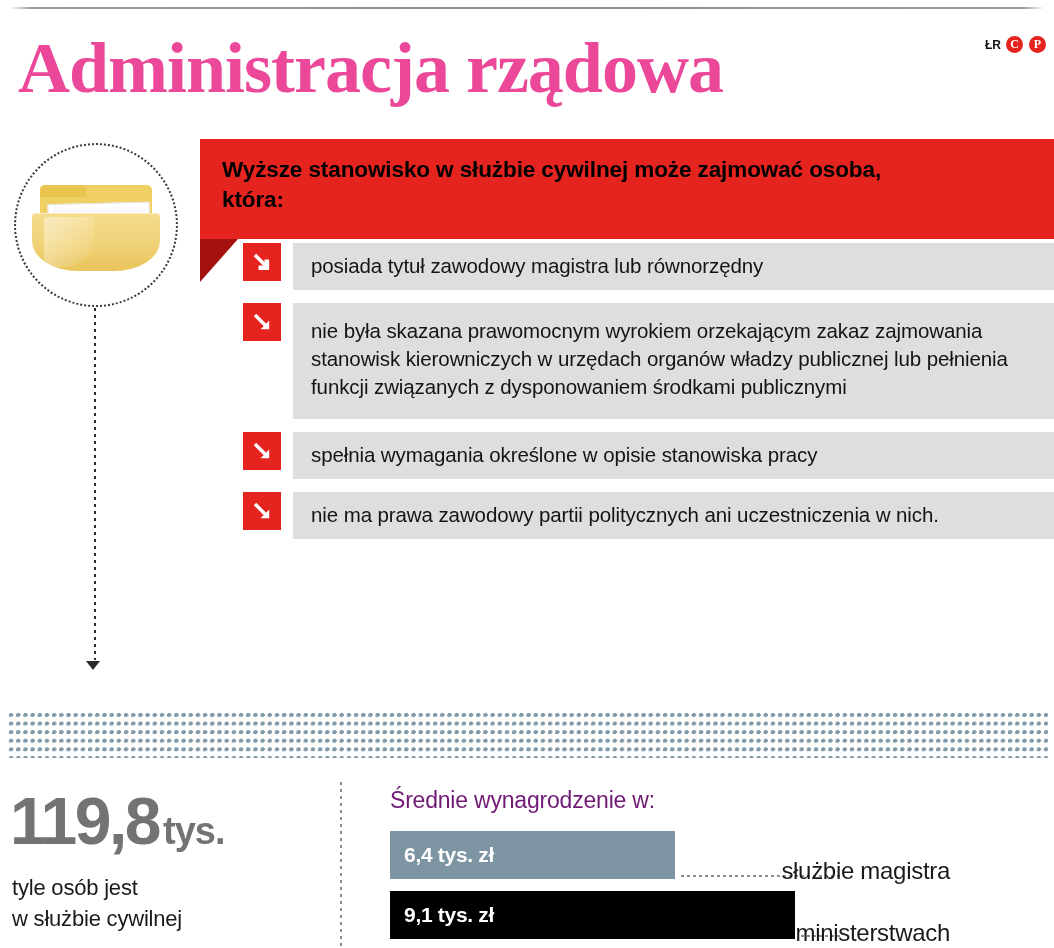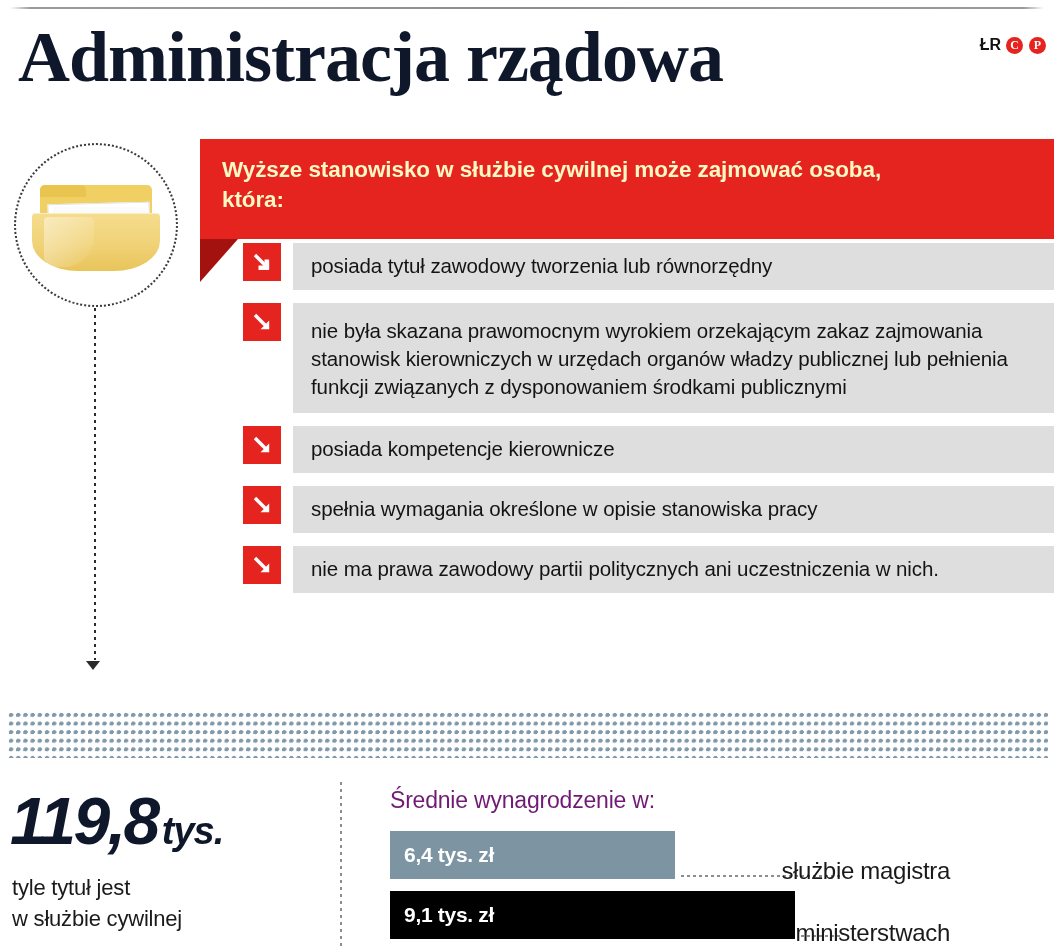--- a/index.html
+++ b/index.html
@@ -43,21 +43,21 @@
   
   .corner-marks {
     position: absolute;
     right: 8px;
     top: 36px;
     display: flex;
     align-items: center;
     gap: 5px;
   }
   .corner-initials {
-    font-size: 16px;
+    font-size: 12px;
     font-weight: 700;
     color: #111;
     letter-spacing: 0px;
   }
   .cp-badge {
     width: 17px;
     height: 17px;
     border-radius: 50%;
     background: #e52420;
     color: #fff;
@@ -176,21 +176,21 @@
     top: 139px;
     width: 854px;
     height: 100px;
     background: #e52420;
   }
   .banner-text {
     position: absolute;
     left: 22px;
     top: 16px;
     width: 700px;
-    color: #fef9c3;
+    color: #000000;
     font-size: 22.5px;
     font-weight: 700;
     line-height: 30px;
     letter-spacing: -0.1px;
   }
   .banner-tail {
     position: absolute;
     left: 200px;
     top: 239px;
     width: 0;
@@ -233,21 +233,21 @@
     line-height: 28px;
     padding: 9px 14px 10px 18px;
     letter-spacing: -0.1px;
     box-sizing: border-box;
     min-height: 38px;
     display: flex;
     align-items: center;
   }
   .criterion.multiline .criterion-text { align-items: flex-start; }
   .criterion.multiline .arrow-box { align-self: flex-start; }
-  .criterion.tall .criterion-text { padding-top: 14px; padding-bottom: 12px; }
+  .criterion.tall .criterion-text { padding-top: 14px; padding-bottom: 18px; }
 
   
   .halftone {
     position: absolute;
     left: 8px;
     top: 712px;
     width: 1040px;
     height: 46px;
     background-image: radial-gradient(circle at 3px 3px, #7b94a6 2.1px, rgba(255,255,255,0) 2.3px);
     background-size: 7.2px 8.6px;
@@ -256,23 +256,22 @@
 
   
   .big-number {
     position: absolute;
     left: 10px;
     top: 786px;
     font-size: 66px;
     font-weight: 700;
     line-height: 70px;
     letter-spacing: -2.5px;
-    color: #0f172a;
+    color: #737373;
     white-space: nowrap;
-    font-style: italic;
   }
   .big-number .unit {
     font-size: 38px;
     letter-spacing: -1px;
     margin-left: 4px;
   }
   .big-caption {
     position: absolute;
     left: 12px;
     top: 872px;
@@ -352,21 +351,21 @@
     letter-spacing: -0.3px;
   }
   .bar-row.r1 .cat-label { bottom: -6px; }
   .bar-row.r2 .cat-label { bottom: -8px; margin-top: 8px; }
 </style>
 </head>
 <body>
 
 <div class="top-rule"></div>
 
-<div class="headline" style="color: #0f172a;">Administracja rządowa</div>
+<div class="headline" style="color: #ec4899; margin-top: 11px;">Administracja rządowa</div>
 
 <div class="corner-marks">
   <span class="corner-initials">ŁR</span>
   <span class="cp-badge" style="background: rgb(229, 36, 32);">C</span>
   <span class="cp-badge" style="background: rgb(229, 36, 32);">P</span>
 </div>
 
 <div class="medallion">
   <div class="dotted-circle"></div>
   <div class="folder">
@@ -390,50 +389,41 @@
 <div class="criteria">
 
   <div class="criterion">
     <div class="arrow-box" style="background: rgb(229, 36, 32);">
       <svg width="24" height="24" viewBox="0 0 24 24" aria-hidden="true">
         <path d="M4.5 5.5 L14.5 15.5 L14.5 9.5 L19 9.5 L19 20 L8.5 20 L8.5 15.5 L14.5 15.5 L4.5 5.5 Z" fill="#ffffff"></path>
         <path d="M3.8 6.2 L6.2 3.8 L18.2 15.8 L15.8 18.2 Z" fill="#ffffff"></path>
         <path d="M10.5 19.2 L19.2 19.2 L19.2 10.5 L16.2 13.5 L16.2 16.2 L13.5 16.2 Z" fill="#ffffff"></path>
       </svg>
     </div>
-    <div class="criterion-text">posiada tytuł zawodowy tworzenia lub równorzędny</div>
+    <div class="criterion-text">posiada tytuł zawodowy magistra lub równorzędny</div>
   </div>
 
   <div class="criterion multiline tall">
     <div class="arrow-box" style="background: rgb(229, 36, 32);">
       <svg width="24" height="24" viewBox="0 0 24 24" aria-hidden="true">
         <path d="M3.8 6.2 L6.2 3.8 L18.2 15.8 L15.8 18.2 Z" fill="#ffffff"></path>
         <path d="M10.5 19.2 L19.2 19.2 L19.2 10.5 L16.2 13.5 L16.2 16.2 L13.5 16.2 Z" fill="#ffffff"></path>
       </svg>
     </div>
     <div class="criterion-text">nie była skazana prawomocnym wyrokiem orzekającym zakaz zajmowania stanowisk kierowniczych w urzędach or­ganów władzy publicznej lub pełnienia funkcji związanych z dysponowaniem środkami publicznymi</div>
   </div>
 
+
   <div class="criterion">
     <div class="arrow-box" style="background: rgb(229, 36, 32);">
       <svg width="24" height="24" viewBox="0 0 24 24" aria-hidden="true">
         <path d="M3.8 6.2 L6.2 3.8 L18.2 15.8 L15.8 18.2 Z" fill="#ffffff"></path>
         <path d="M10.5 19.2 L19.2 19.2 L19.2 10.5 L16.2 13.5 L16.2 16.2 L13.5 16.2 Z" fill="#ffffff"></path>
       </svg>
     </div>
-    <div class="criterion-text">posiada kompetencje kierownicze</div>
-  </div>
-
-  <div class="criterion">
-    <div class="arrow-box" style="background: rgb(229, 36, 32);">
-      <svg width="24" height="24" viewBox="0 0 24 24" aria-hidden="true">
-        <path d="M3.8 6.2 L6.2 3.8 L18.2 15.8 L15.8 18.2 Z" fill="#ffffff"></path>
-        <path d="M10.5 19.2 L19.2 19.2 L19.2 10.5 L16.2 13.5 L16.2 16.2 L13.5 16.2 Z" fill="#ffffff"></path>
-      </svg>
-    </div>
     <div class="criterion-text">spełnia wymagania określone w opisie stanowiska pracy</div>
   </div>
 
   <div class="criterion multiline">
     <div class="arrow-box" style="background: rgb(229, 36, 32);">
       <svg width="24" height="24" viewBox="0 0 24 24" aria-hidden="true">
         <path d="M3.8 6.2 L6.2 3.8 L18.2 15.8 L15.8 18.2 Z" fill="#ffffff"></path>
         <path d="M10.5 19.2 L19.2 19.2 L19.2 10.5 L16.2 13.5 L16.2 16.2 L13.5 16.2 Z" fill="#ffffff"></path>
       </svg>
     </div>
@@ -441,21 +431,21 @@
   </div>
 
 </div>
 
 <div class="halftone"></div>
 
 <div class="big-number">
   <span>119,8</span><span class="unit">tys.</span>
 </div>
 <div class="big-caption">
-  <div>tyle tytuł jest</div>
+  <div>tyle osób jest</div>
   <div>w służbie cywilnej</div>
 </div>
 
 <div class="v-divider"></div>
 
 <div class="chart">
   <div class="chart-title">Średnie wynagrodzenie w:</div>
 
   <div class="bar-row r1">
     <div class="bar" id="bar0" style="width: 285px; background: rgb(125, 148, 163);">

